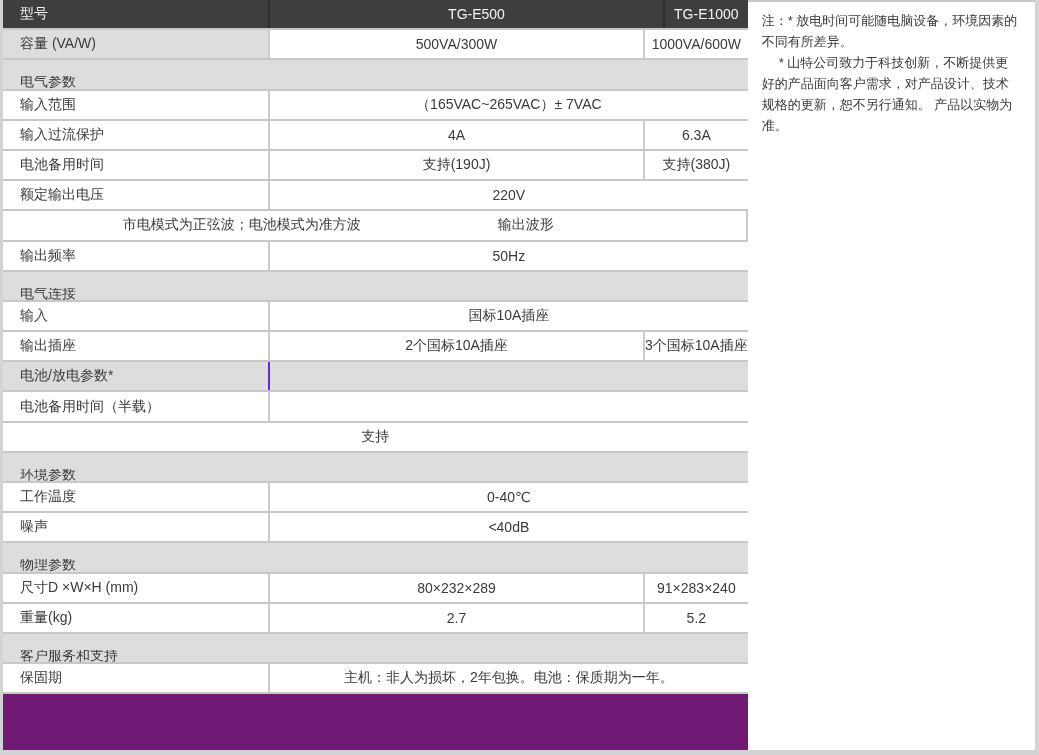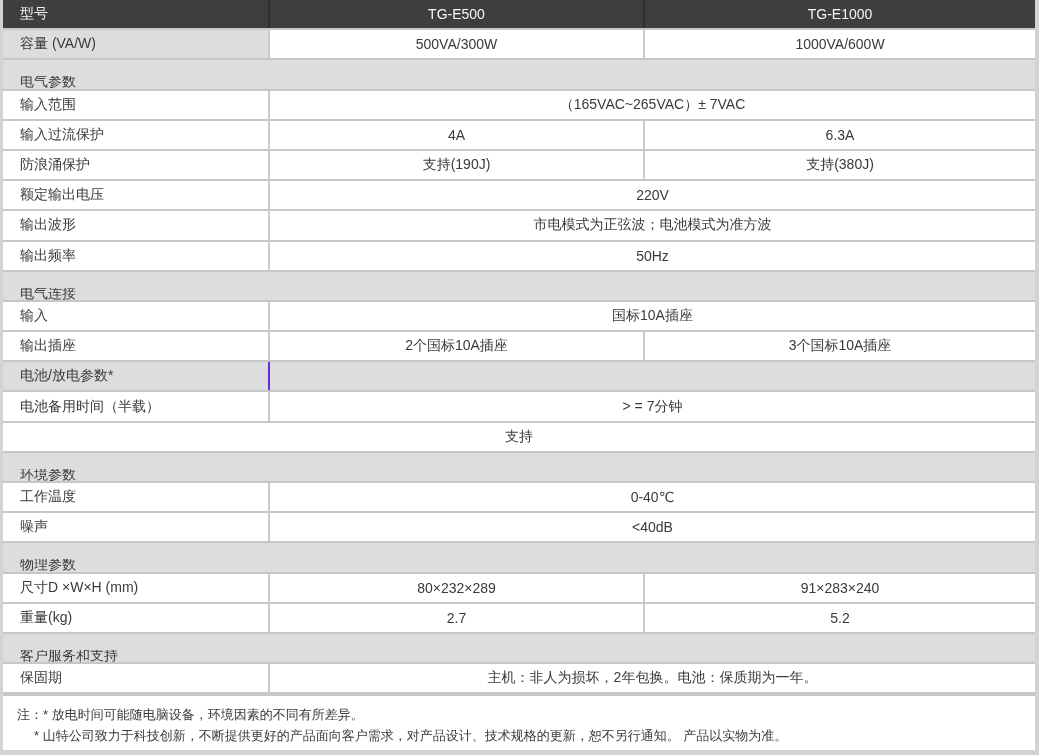--- a/index.html
+++ b/index.html
@@ -10,21 +10,21 @@
   }
   .page {
     width:1039px; height:755px;
     box-sizing:border-box;
     background:#d2d3d4;
     padding:0 4px 5px 3px;
   }
   .sheet {
     width:100%; height:100%;
     background:#701a75;
-    display:flex; flex-direction:column;
+    display:flex; flex-direction:row;
     overflow:hidden;
   }
   .row {
     display:flex;
     height:30.2px;
     box-sizing:border-box;
     border-bottom:2px solid #c7c7c7;
     flex:none;
     font-size:14px;
     color:#3a3a3a;
@@ -45,21 +45,21 @@
     padding-left:17px;
     border-right:2px solid #cbcbcb;
   }
   .row.header .c-label { border-right:2px solid rgba(0,0,0,0.25); }
   .c-label.shaded { background:#dcdddd; }
   .c-val1 {
     width:375px; flex:none;
     justify-content:center;
   }
   .c-val1.bordered { border-right:2px solid #cbcbcb; }
-  .row.header .c-val1.bordered { border-right:2px solid rgba(0,0,0,0.25); }
+  .row.header .c-val1.bordered { border-right:2px solid rgba(0,0,0,0.25);margin-left:20px; }
   .c-val2 { flex:1; justify-content:center; }
   .c-span { flex:1; justify-content:center;text-align:right; }
   .c-secfull { flex:1; padding-left:17px;margin-top:16px; }
   .c-seclabel {
     width:267px; flex:none;
     padding-left:17px;
     border-right:2px solid #6d28d9;
   }
   .c-secrest { flex:1; }
   .notes {
@@ -95,31 +95,31 @@
         <div class="row">
           <div class="cell c-label">输入范围</div>
           <div class="cell c-span">（165VAC~265VAC）± 7VAC</div>
         </div>
         <div class="row">
           <div class="cell c-label">输入过流保护</div>
           <div class="cell c-val1 bordered">4A</div>
           <div class="cell c-val2">6.3A</div>
         </div>
         <div class="row">
-          <div class="cell c-label">防浪涌保护</div>
+          <div class="cell c-label">电池备用时间</div>
           <div class="cell c-val1 bordered">支持(190J)</div>
           <div class="cell c-val2">支持(380J)</div>
         </div>
         <div class="row">
           <div class="cell c-label">额定输出电压</div>
           <div class="cell c-span">220V</div>
         </div>
         <div class="row">
+          <div class="cell c-span">市电模式为正弦波；电池模式为准方波</div>
           <div class="cell c-label">输出波形</div>
-          <div class="cell c-span">市电模式为正弦波；电池模式为准方波</div>
         </div>
         <div class="row">
           <div class="cell c-label">输出频率</div>
           <div class="cell c-span">50Hz</div>
         </div>
         <div class="row section">
           <div class="cell c-secfull">电气连接</div>
         </div>
         <div class="row">
           <div class="cell c-label">输入</div>
@@ -129,21 +129,20 @@
           <div class="cell c-label">输出插座</div>
           <div class="cell c-val1 bordered">2个国标10A插座</div>
           <div class="cell c-val2">3个国标10A插座</div>
         </div>
         <div class="row section">
           <div class="cell c-seclabel">电池/放电参数*</div>
           <div class="cell c-secrest"></div>
         </div>
         <div class="row">
           <div class="cell c-label">电池备用时间（半载）</div>
-          <div class="cell c-span">&gt; = 7分钟</div>
         </div>
         <div class="row">
           <div class="cell c-span">支持</div>
         </div>
         <div class="row section">
           <div class="cell c-secfull">环境参数</div>
         </div>
         <div class="row">
           <div class="cell c-label">工作温度</div>
           <div class="cell c-span">0-40℃</div>

